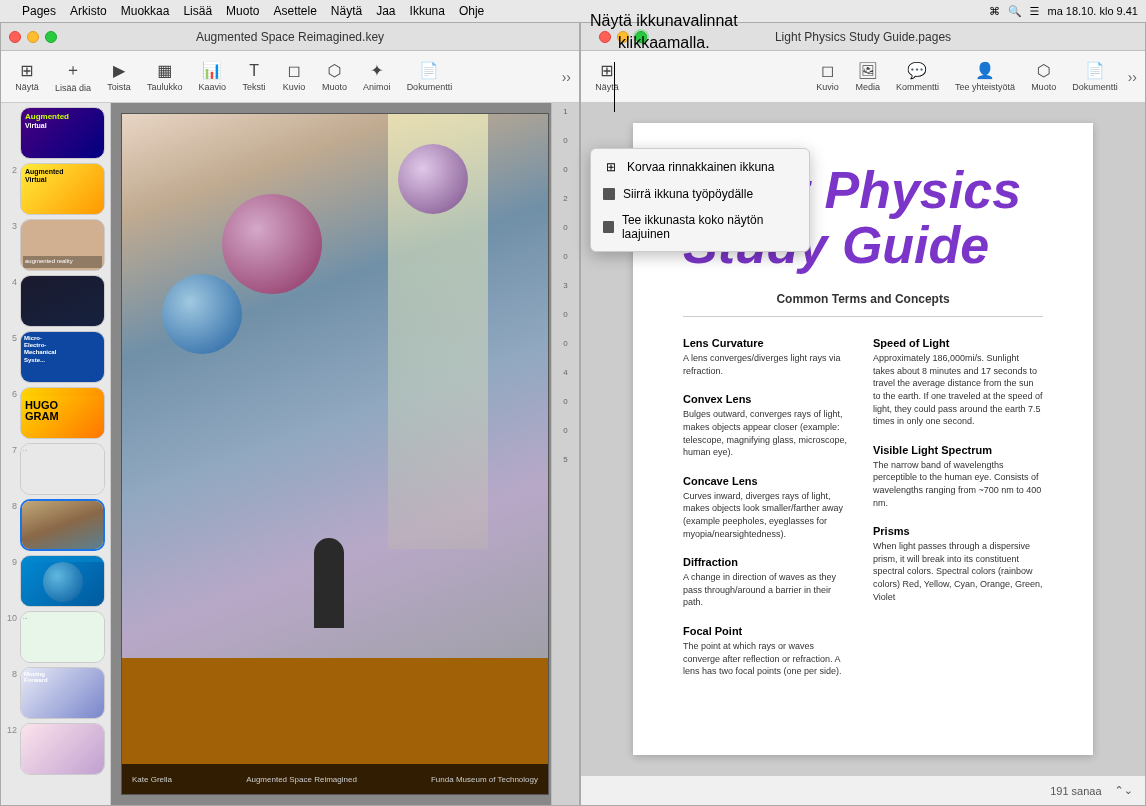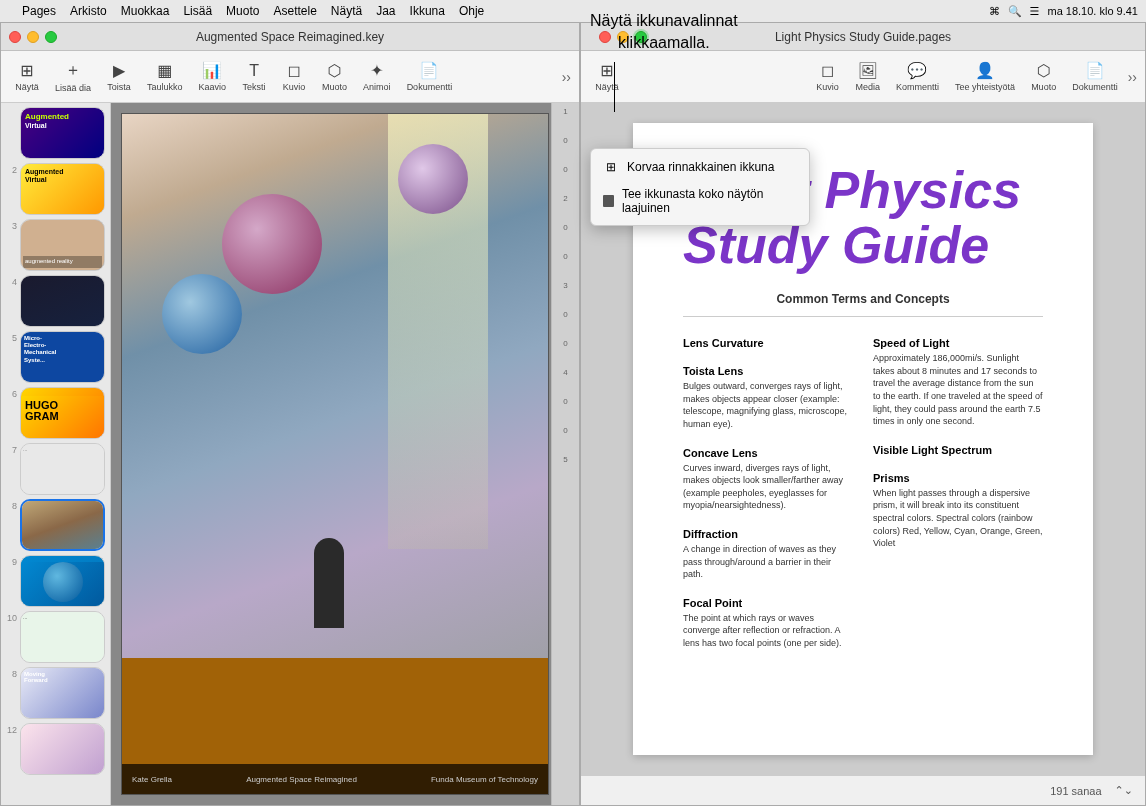--- a/index.html
+++ b/index.html
@@ -715,39 +715,41 @@
       <div class="doc-title">
         <span>Light Physics</span><br>
         <span>Study Guide</span>
       </div>
       <div class="doc-subtitle">Common Terms and Concepts</div>
       <hr class="doc-divider">
 
       <div class="doc-columns">
         <div class="doc-col">
           <div class="term-title">Lens Curvature</div>
-
-          <div class="term-title">Toista Lens</div>
+          <div class="term-desc">A lens converges/diverges light rays via refraction.</div>
+
+          <div class="term-title">Convex Lens</div>
           <div class="term-desc">Bulges outward, converges rays of light, makes objects appear closer (example: telescope, magnifying glass, microscope, human eye).</div>
 
           <div class="term-title">Concave Lens</div>
           <div class="term-desc">Curves inward, diverges rays of light, makes objects look smaller/farther away (example peepholes, eyeglasses for myopia/nearsightedness).</div>
 
           <div class="term-title">Diffraction</div>
           <div class="term-desc">A change in direction of waves as they pass through/around a barrier in their path.</div>
 
           <div class="term-title">Focal Point</div>
           <div class="term-desc">The point at which rays or waves converge after reflection or refraction. A lens has two focal points (one per side).</div>
         </div>
 
         <div class="doc-col">
           <div class="term-title">Speed of Light</div>
           <div class="term-desc">Approximately 186,000mi/s. Sunlight takes about 8 minutes and 17 seconds to travel the average distance from the sun to the earth. If one traveled at the speed of light, they could pass around the earth 7.5 times in only one second.</div>
 
           <div class="term-title">Visible Light Spectrum</div>
+          <div class="term-desc">The narrow band of wavelengths perceptible to the human eye. Consists of wavelengths ranging from ~700 nm to 400 nm.</div>
 
           <div class="term-title">Prisms</div>
           <div class="term-desc">When light passes through a dispersive prism, it will break into its constituent spectral colors. Spectral colors (rainbow colors) Red, Yellow, Cyan, Orange, Green, Violet</div>
         </div>
       </div>
     </div>
   </div>
 
   <div class="pages-statusbar">
     <span>191 sanaa</span>
@@ -755,15 +757,19 @@
   </div>
 </div>
 
 <div class="dropdown-menu">
   <div class="menu-item">
     <span class="menu-item-icon">⊞</span>
     <span>Korvaa rinnakkainen ikkuna</span>
   </div>
   <div class="menu-item">
     <span class="menu-item-icon" style="width:12px;height:12px;background:#555;display:inline-block;border-radius:1px;"></span>
+    <span>Siirrä ikkuna työpöydälle</span>
+  </div>
+  <div class="menu-item">
+    <span class="menu-item-icon" style="width:12px;height:12px;background:#555;display:inline-block;border-radius:1px;"></span>
     <span>Tee ikkunasta koko näytön laajuinen</span>
   </div>
 </div>
 
 </body></html>

